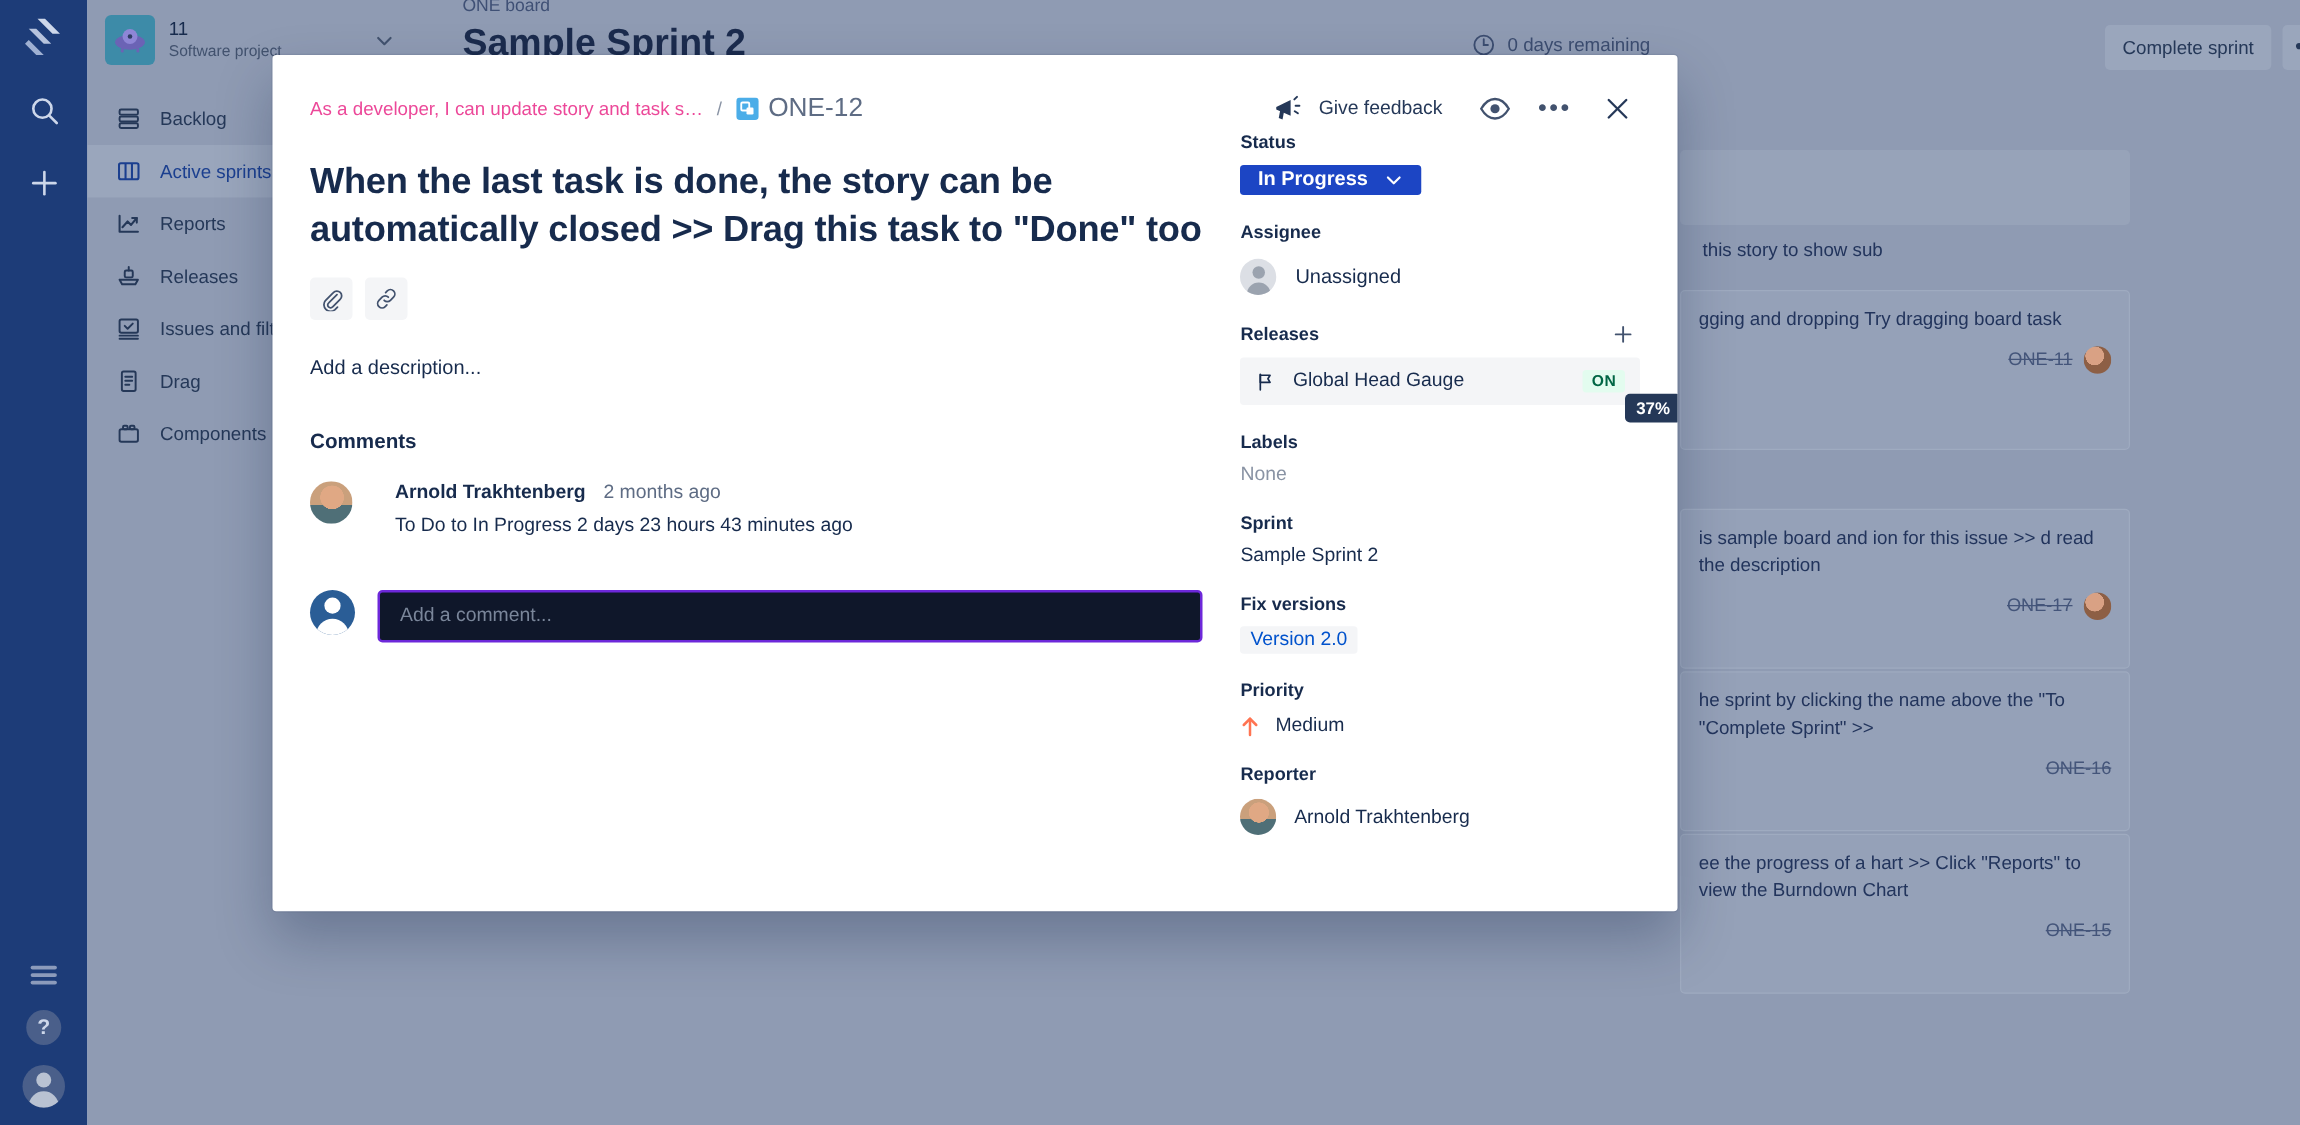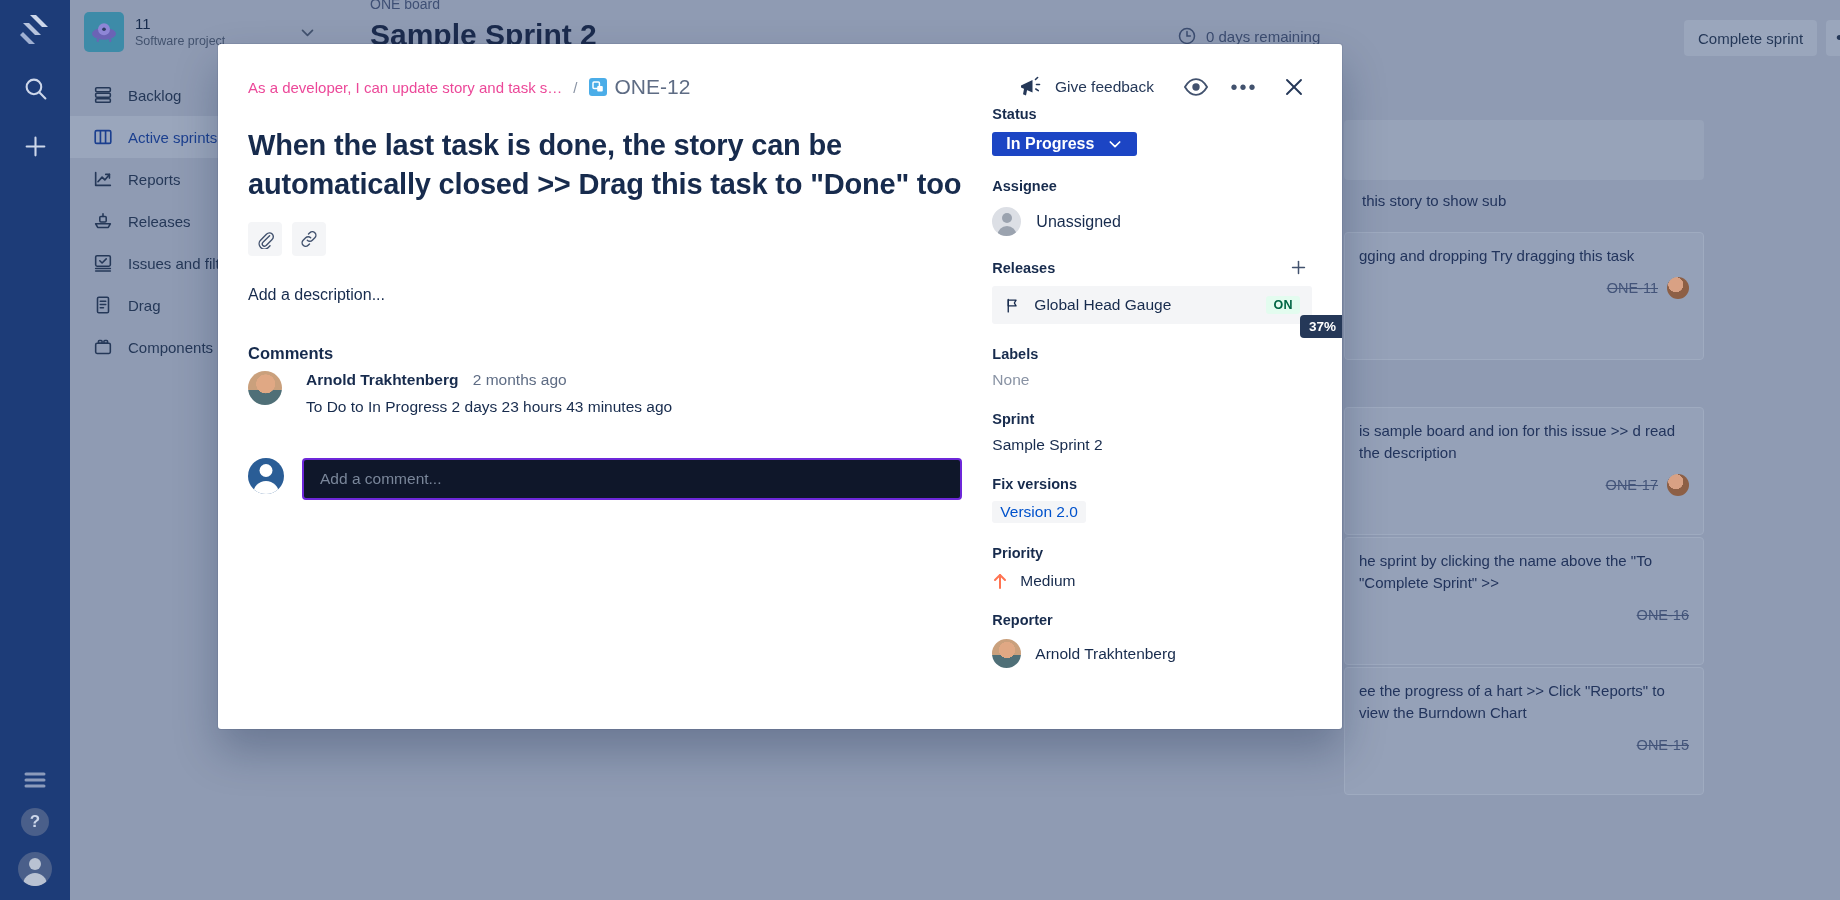--- a/index.html
+++ b/index.html
@@ -144,21 +144,21 @@
     line-height: 39px; margin: 20px 0 0 0; letter-spacing: -0.2px;
   }
   .action-row { display:flex; gap: 10px; margin-top: 18px; }
   .act-btn {
     width: 34px; height: 34px; border-radius: 4px; background: #f4f5f7;
     display:flex; align-items:center; justify-content:center; color:#42526e;
   }
   .desc-placeholder { margin-top: 30px; font-size: 16px; color: #172b4d; }
   .comments-h { margin-top: 40px; font-size: 16.5px; font-weight: 700; color: #172b4d; }
 
-  .comment { display: flex; gap: 24px; margin-top: 8px; }
+  .comment { display: flex; gap: 34px; margin-top: 22px; }
   .c-avatar {
     width: 34px; height: 34px; border-radius: 50%; flex: none; overflow:hidden;
     background: linear-gradient(160deg,#c98a63 0 45%, #6f8b86 46% 100%);
   }
   .c-avatar.photo {
     background:
       radial-gradient(circle at 52% 38%, #e0a884 0 34%, rgba(0,0,0,0) 35%),
       linear-gradient(180deg,#caa07c 0 55%, #4f6f77 56% 100%);
   }
   .c-line1 { font-size: 15.5px; color: #172b4d; }
@@ -391,21 +391,21 @@
     <div class="btn-ghost btn-dots">•••</div>
 
     <div class="board-col" style="left:38px;"></div>
     <div class="board-col" style="left:428px;"></div>
     <div class="board-col" style="left:818px;"></div>
     <div class="board-col" style="left:1012px;width:360px;"></div>
 
     <div class="tiny-text" style="left:1030px; top:190px; width:330px;">this story to show sub</div>
 
     <div class="card" style="left:1012px; top:232px; width:360px; height:128px;">
-      <div>gging and dropping  Try dragging this task</div>
+      <div>gging and dropping  Try dragging board task</div>
       <div class="card-foot">
         <span class="card-key">ONE-11</span>
         <span class="card-av"></span>
       </div>
     </div>
 
     <div class="card" style="left:1012px; top:407px; width:360px; height:128px;">
       <div>is sample board and ion for this issue &gt;&gt; d read the description</div>
       <div class="card-foot">
         <span class="card-key">ONE-17</span>

